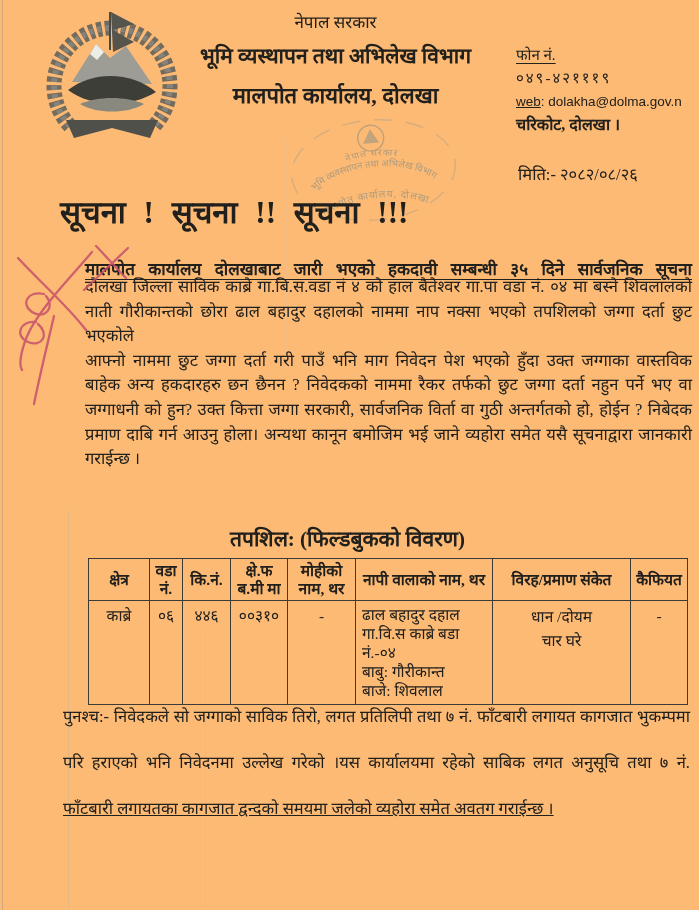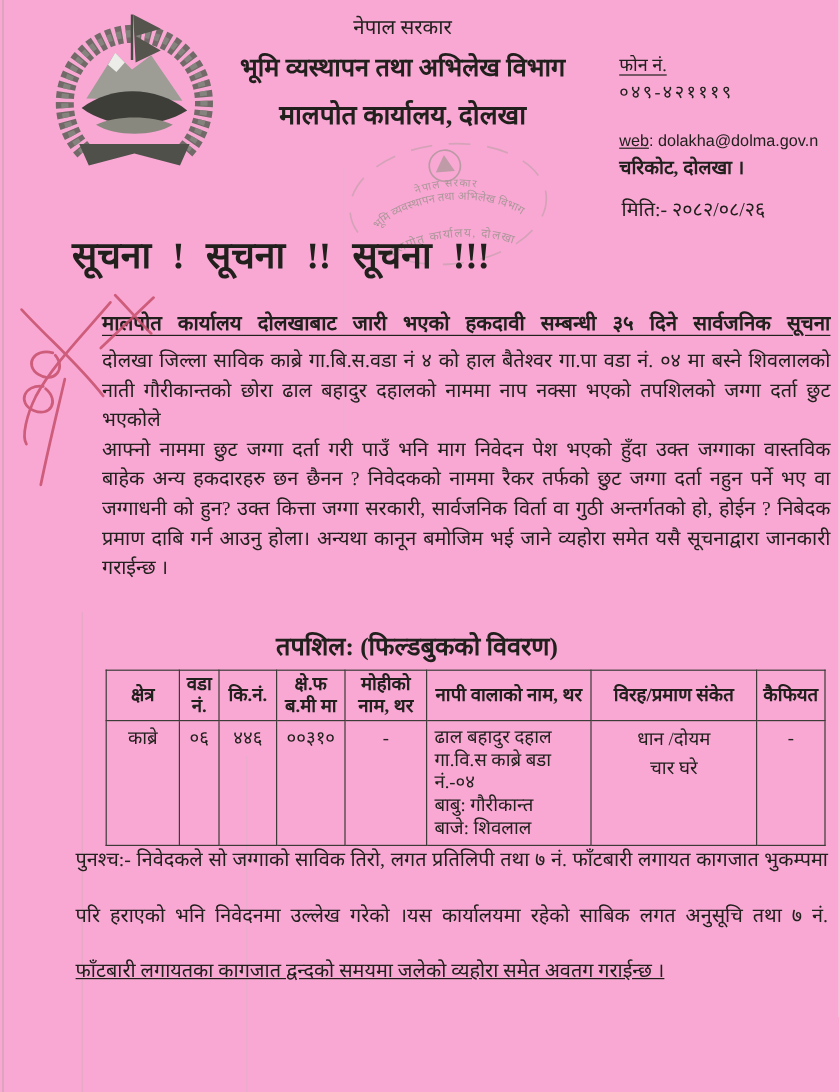--- a/index.html
+++ b/index.html
@@ -1,57 +1,57 @@
 <!DOCTYPE html>
 <html><head>
 <meta charset="utf-8">
 <style>
   html,body { margin:0; padding:0; background:#e9e9e6; }
   #doc {
     position:relative; width:699px; height:910px; margin:0 auto;
-    background:#f9a8d4; color:#21201d; overflow:hidden;
+    background:#fdba74; color:#21201d; overflow:hidden;
     font-family:"Liberation Serif", serif;
   }
   
   .scanline { position:absolute; width:1px; background:rgba(150,150,145,.45); }
   #scan-left { left:2px; top:0; height:910px; }
   #scan-mid1 { left:68px; top:510px; height:400px; background:rgba(175,175,170,.28); }
   #scan-mid2 { left:205px; top:630px; height:280px; background:rgba(185,185,180,.22); }
   #scan-mid3 { left:286px; top:140px; height:230px; background:rgba(200,200,196,.18); }
 
   
   #emblem { position:absolute; left:36px; top:6px; width:152px; height:138px; }
   .hdr-center { position:absolute; left:168px; top:10px; width:335px; text-align:center; }
   .gov      { font-size:17px; margin-bottom:8px; }
   .ministry { font-size:16px; margin-bottom:7px; }
   .dept     { font-size:21px; font-weight:bold; margin-bottom:10px; }
   .office   { font-size:22px; font-weight:bold; }
 
   .contact { position:absolute; left:516px; top:44px; font-size:15px; line-height:23px; }
   .contact .phone-label { text-decoration:underline; text-underline-offset:3px; }
   .contact .phone-number { letter-spacing:2px; }
-  .contact .web-line { font-family:"Liberation Sans", sans-serif; font-size:13.5px;margin-top:16px; }
+  .contact .web-line { font-family:"Liberation Sans", sans-serif; font-size:13.5px; }
   .contact .web-line .u { text-decoration:underline; }
   .contact .address { font-size:16px; font-weight:600; }
   .date-line { position:absolute; left:518px; top:162px; font-size:16.5px; }
 
   #stamp { position:absolute; left:286px; top:118px; width:176px; height:116px;
            transform:rotate(-5deg); opacity:.72; }
 
   
   .big-title { position:absolute; top:190px; left:60px; width:580px; 
                font-size:31px; font-weight:bold; word-spacing:10px; z-index:3; }
 
   #scribble { position:absolute; left:0; top:238px; width:140px; height:180px; z-index:4; }
 
   
   .notice-heading { position:absolute; left:85px; top:257px; width:607px;
     font-size:17px; font-weight:bold; text-align:justify; text-align-last:justify;
     text-decoration:underline; text-underline-offset:4px; z-index:2; }
-  .body-block { position:absolute; left:85px; top:289px; width:607px; z-index:2; }
+  .body-block { position:absolute; left:85px; top:275px; width:607px; z-index:2; }
   .bline { font-size:16.5px; line-height:24.6px; text-align:justify; text-align-last:justify; }
   .bline.last { text-align-last:left; }
 
   
   .schedule-heading { position:absolute; left:175px; top:524px; width:345px;
     text-align:center; font-size:21px; font-weight:600; }
   #fieldbook-table { position:absolute; left:88px; top:558px; border-collapse:collapse;
     table-layout:fixed; width:599px; }
   #fieldbook-table th, #fieldbook-table td {
     border:1px solid #3c3b38; white-space:pre-line; overflow:hidden; }

